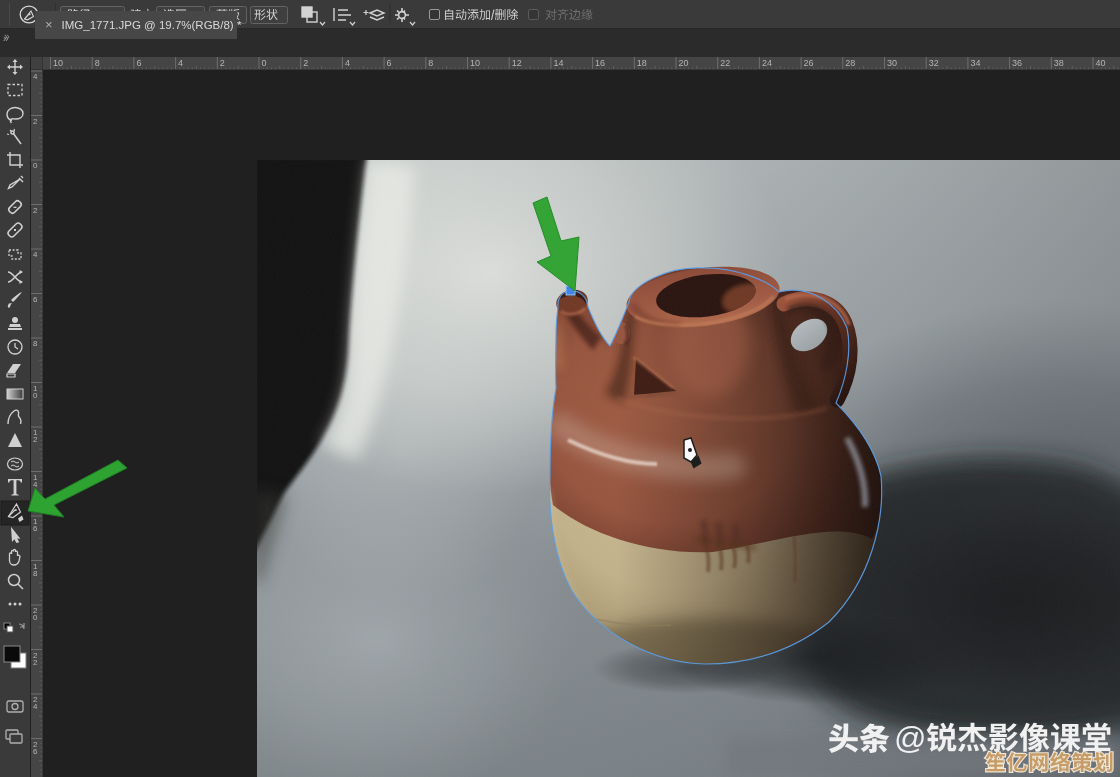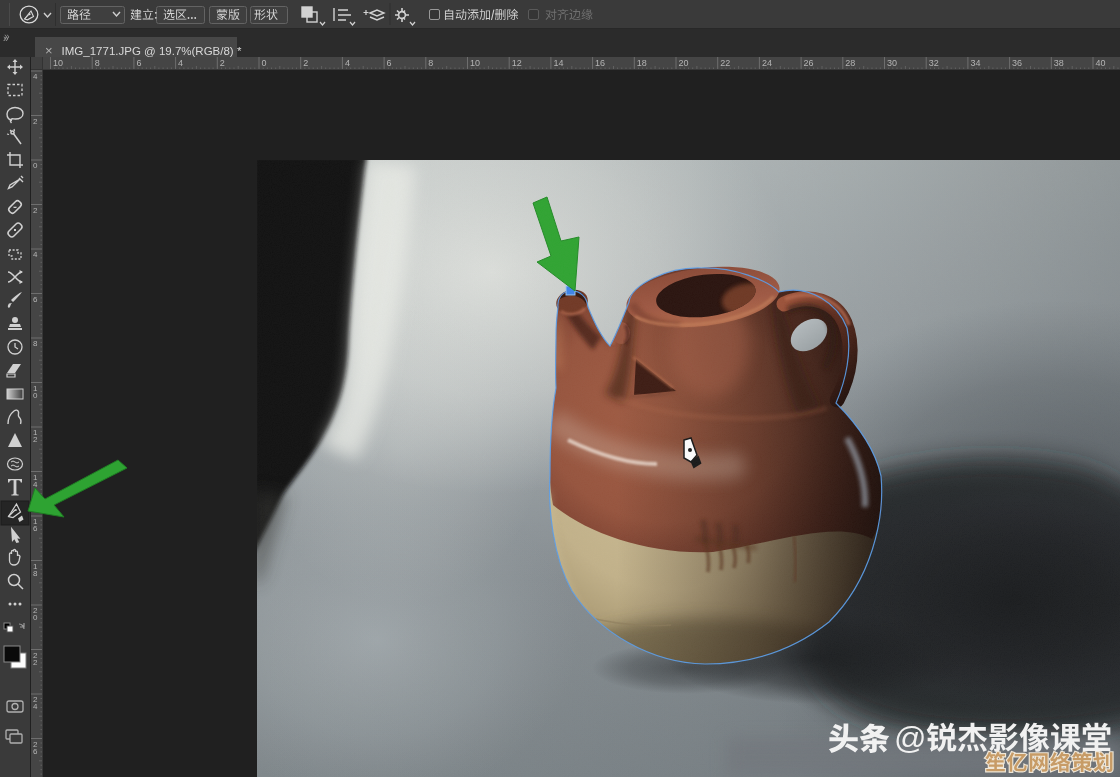--- a/index.html
+++ b/index.html
@@ -1,18 +1,18 @@
 <!DOCTYPE html>
 <html><head><meta charset="utf-8"><style>
 *{margin:0;padding:0;box-sizing:border-box}
 body{width:1120px;height:777px;overflow:hidden;background:#202020;font-family:"Liberation Sans",sans-serif;position:relative}
 .abs{position:absolute}
 #opts{left:0;top:0;width:1120px;height:29px;background:#3a3a3a;border-bottom:1px solid #282828}
 #tabs{left:0;top:29px;width:1120px;height:28px;background:#2b2b2b}
-#tab1{left:35px;top:37px;width:202px;height:28px;background:#474747;color:#d8d8d8;font-size:11.5px;line-height:28px;white-space:nowrap}
+#tab1{left:35px;top:11px;width:202px;height:28px;background:#474747;color:#d8d8d8;font-size:11.5px;line-height:28px;white-space:nowrap}
 #toolcol{left:0;top:57px;width:30px;height:720px;background:#3a3a3a}
 #rulH{left:31px;top:57px;width:1089px;height:13px;background:#454545}
 #rulV{left:31px;top:70px;width:12px;height:707px;background:#454545}
 #corner{left:31px;top:57px;width:12px;height:13px;background:#404040;border-right:1px solid #333;border-bottom:1px solid #333}
 #canvas{left:43px;top:70px;width:1077px;height:707px;background:#202020}
 </style></head><body>
 <div id="opts" class="abs">
     <div class="abs" style="left:9px;top:3px;width:1px;height:23px;background:#2d2d2d;border-right:1px solid #4a4a4a"></div>
     <svg class="abs" style="left:17px;top:3px" width="36" height="23" viewBox="0 0 36 23">
 <g stroke="#d8d8d8" fill="none" stroke-width="1.3">

